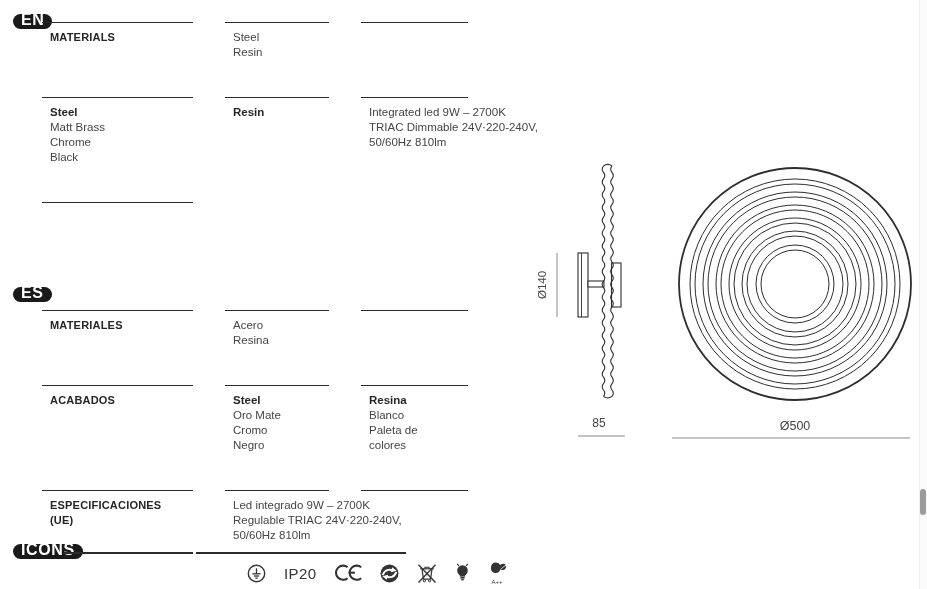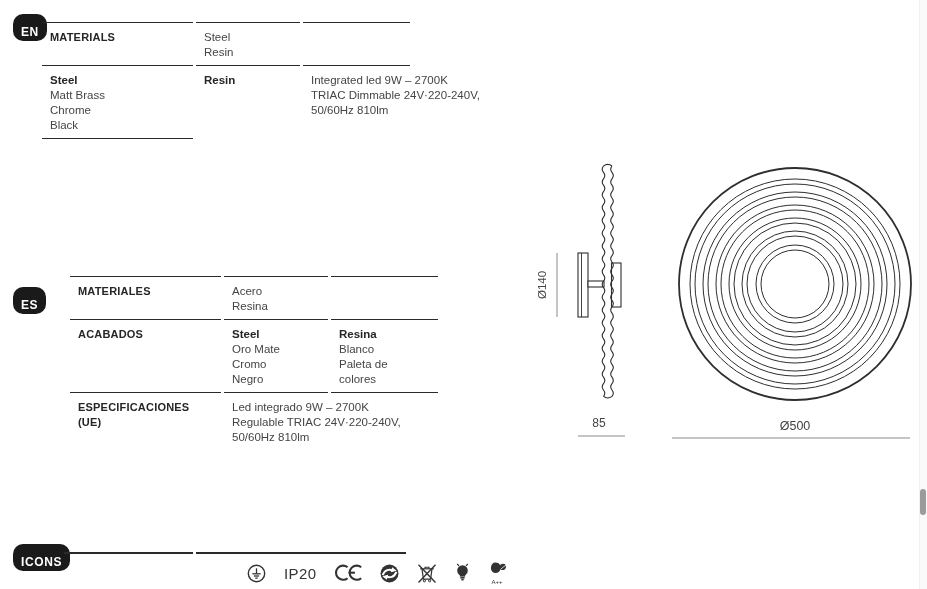--- a/index.html
+++ b/index.html
@@ -6,28 +6,28 @@
   html,body { background:#fff; }
   body { font-family: "Liberation Sans", sans-serif; }
   .page {
     position: relative; width: 927px; height: 589px;
     background: #fff; overflow: hidden;
   }
   
   .badge {
     position: absolute; left: 13px;
     background: #1a1a1a; color: #fff;
-    font-size: 12px; font-weight: bold; letter-spacing: .6px;
-    padding: 12px 8px 3px; border-radius: 10px; line-height: 12px;
+    font-size: 16px; font-weight: bold; letter-spacing: .6px;
+    padding: 0 8px 3px; border-radius: 10px; line-height: 12px;
   }
   
   .spec-table {
     position: absolute; left: 42px;
     display: grid; grid-template-columns: 151px 104px 107px;
-    column-gap: 3px; width: 365px;
+    column-gap: 3px; width: 365px; gap: 32px;
   }
   .cell {
     border-top: 1.5px solid #2a2a2a;
     padding: 7px 0 5px 8px;
     font-size: 11.5px; line-height: 15px; color: #454545;
   }
   .cell .label {
     font-weight: bold; font-size: 11px; color: #262626; letter-spacing: .2px;
     white-space: pre-line;
   }
@@ -85,21 +85,21 @@
       <div class="cell-head"></div>
       <div class="cell-body">Integrated led 9W – 2700K
 TRIAC Dimmable 24V·220-240V,
 50/60Hz 810lm</div>
     </div>
     <div class="cell"></div>
   </div>
 
   <div class="badge" style="top:287px;"><span>ES</span></div>
 
-  <div class="spec-table" style="top:276px;margin-left:28px;">
+  <div class="spec-table" style="top:310px;">
     <div class="cell">
         <div class="label">MATERIALES</div>
       </div>
     <div class="cell">
       <div class="cell-head"></div>
       <div class="cell-body">Acero
 Resina</div>
     </div>
     <div class="cell"></div>
 

